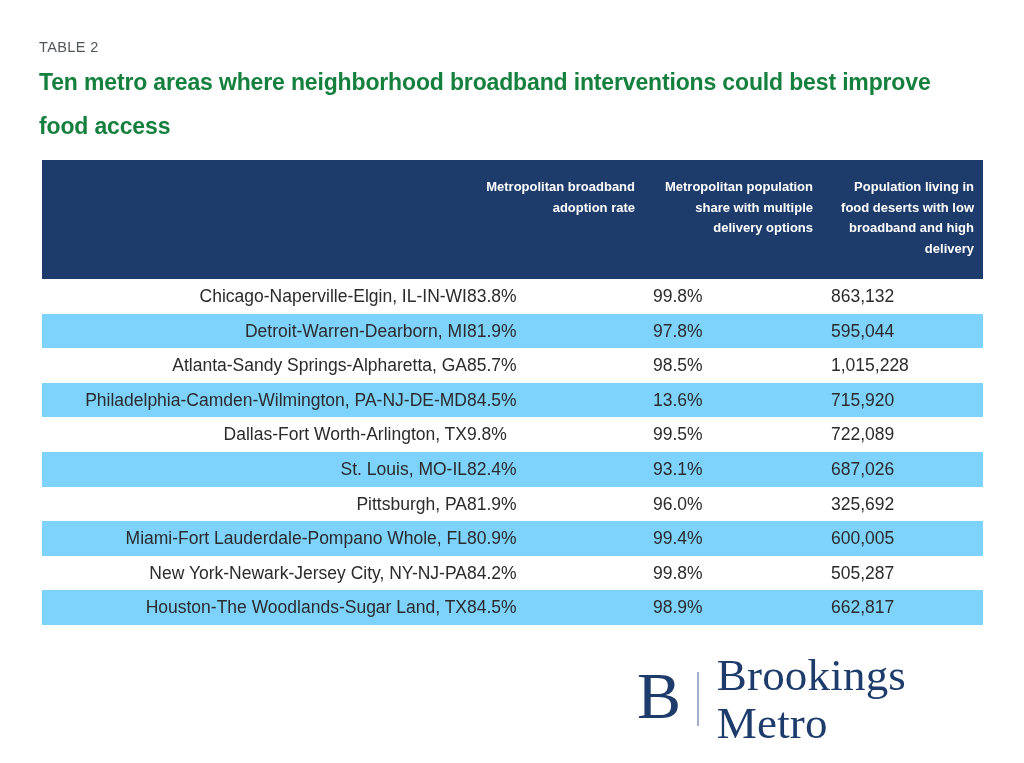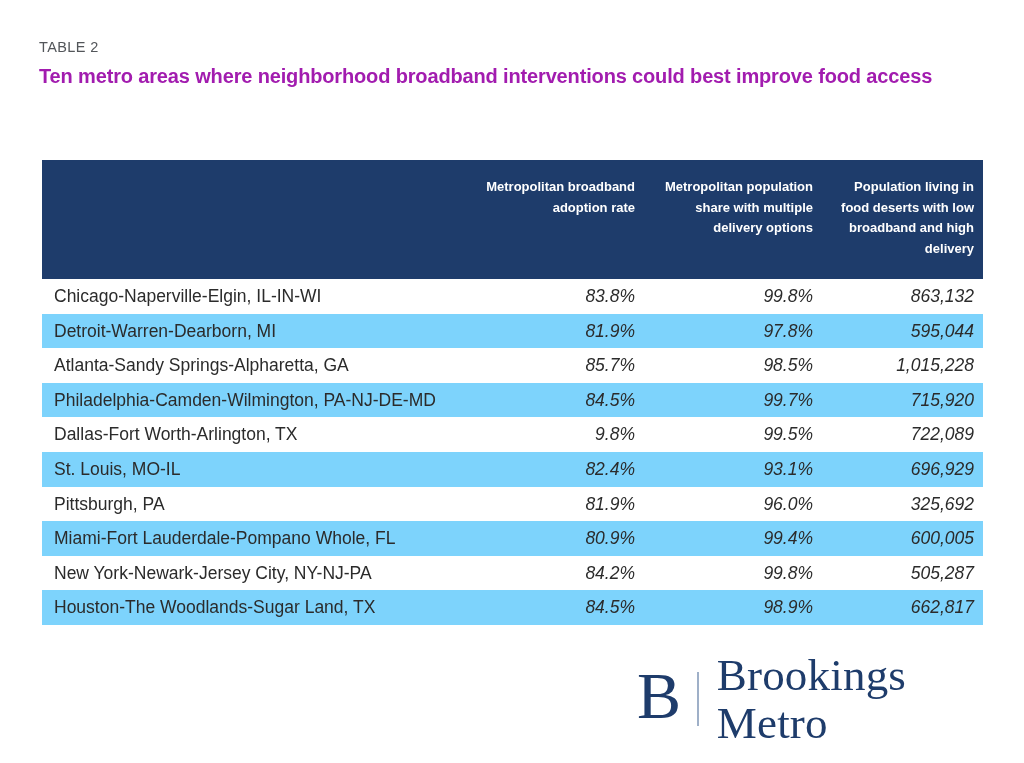--- a/index.html
+++ b/index.html
@@ -34,24 +34,24 @@
     color: #53565a;
     font-weight: 400;
     line-height: 18px;
   }
 
   .title {
     position: absolute;
     left: 39px;
     top: 60px;
     width: 930px;
-    font-size: 20px;
+    font-size: 23px;
     font-weight: 700;
-    line-height: 32px;
-    color: #a21caf;
+    line-height: 44px;
+    color: #15803d;
     letter-spacing: -0.15px;
   }
 
   
   .table-wrap {
     position: absolute;
     left: 42px;
     top: 160px;
     width: 941px;
   }
@@ -93,25 +93,23 @@
     font-size: 17.5px;
     font-weight: 400;
     color: #2b2b2b;
     height: 34.6px;
     line-height: 34.6px;
     padding: 0;
     white-space: nowrap;
   }
   tbody td.metro {
     padding-left: 12px;
-    text-align: left;
+    text-align: right;
   }
   tbody td.num {
-    text-align: right;
-    font-style: italic;
   }
   tbody td.col-adopt { padding-right: 18px; }
   tbody td.col-share { padding-right: 18px; }
   tbody td.col-pop   { padding-right: 9px; }
 
   tbody tr.odd  { background: #ffffff; }
   tbody tr.even { background: #7dd3fc; }
 
   
   .source {
@@ -202,34 +200,34 @@
         </tr>
         <tr class="odd">
           <td class="metro">Atlanta-Sandy Springs-Alpharetta, GA</td>
           <td class="num col-adopt">85.7%</td>
           <td class="num col-share">98.5%</td>
           <td class="num col-pop">1,015,228</td>
         </tr>
         <tr class="even">
           <td class="metro">Philadelphia-Camden-Wilmington, PA-NJ-DE-MD</td>
           <td class="num col-adopt">84.5%</td>
-          <td class="num col-share">99.7%</td>
+          <td class="num col-share">13.6%</td>
           <td class="num col-pop">715,920</td>
         </tr>
         <tr class="odd">
           <td class="metro">Dallas-Fort Worth-Arlington, TX</td>
           <td class="num col-adopt">9.8%</td>
           <td class="num col-share">99.5%</td>
           <td class="num col-pop">722,089</td>
         </tr>
         <tr class="even">
           <td class="metro">St. Louis, MO-IL</td>
           <td class="num col-adopt">82.4%</td>
           <td class="num col-share">93.1%</td>
-          <td class="num col-pop">696,929</td>
+          <td class="num col-pop">687,026</td>
         </tr>
         <tr class="odd">
           <td class="metro">Pittsburgh, PA</td>
           <td class="num col-adopt">81.9%</td>
           <td class="num col-share">96.0%</td>
           <td class="num col-pop">325,692</td>
         </tr>
         <tr class="even">
           <td class="metro">Miami-Fort Lauderdale-Pompano Whole, FL</td>
           <td class="num col-adopt">80.9%</td>

